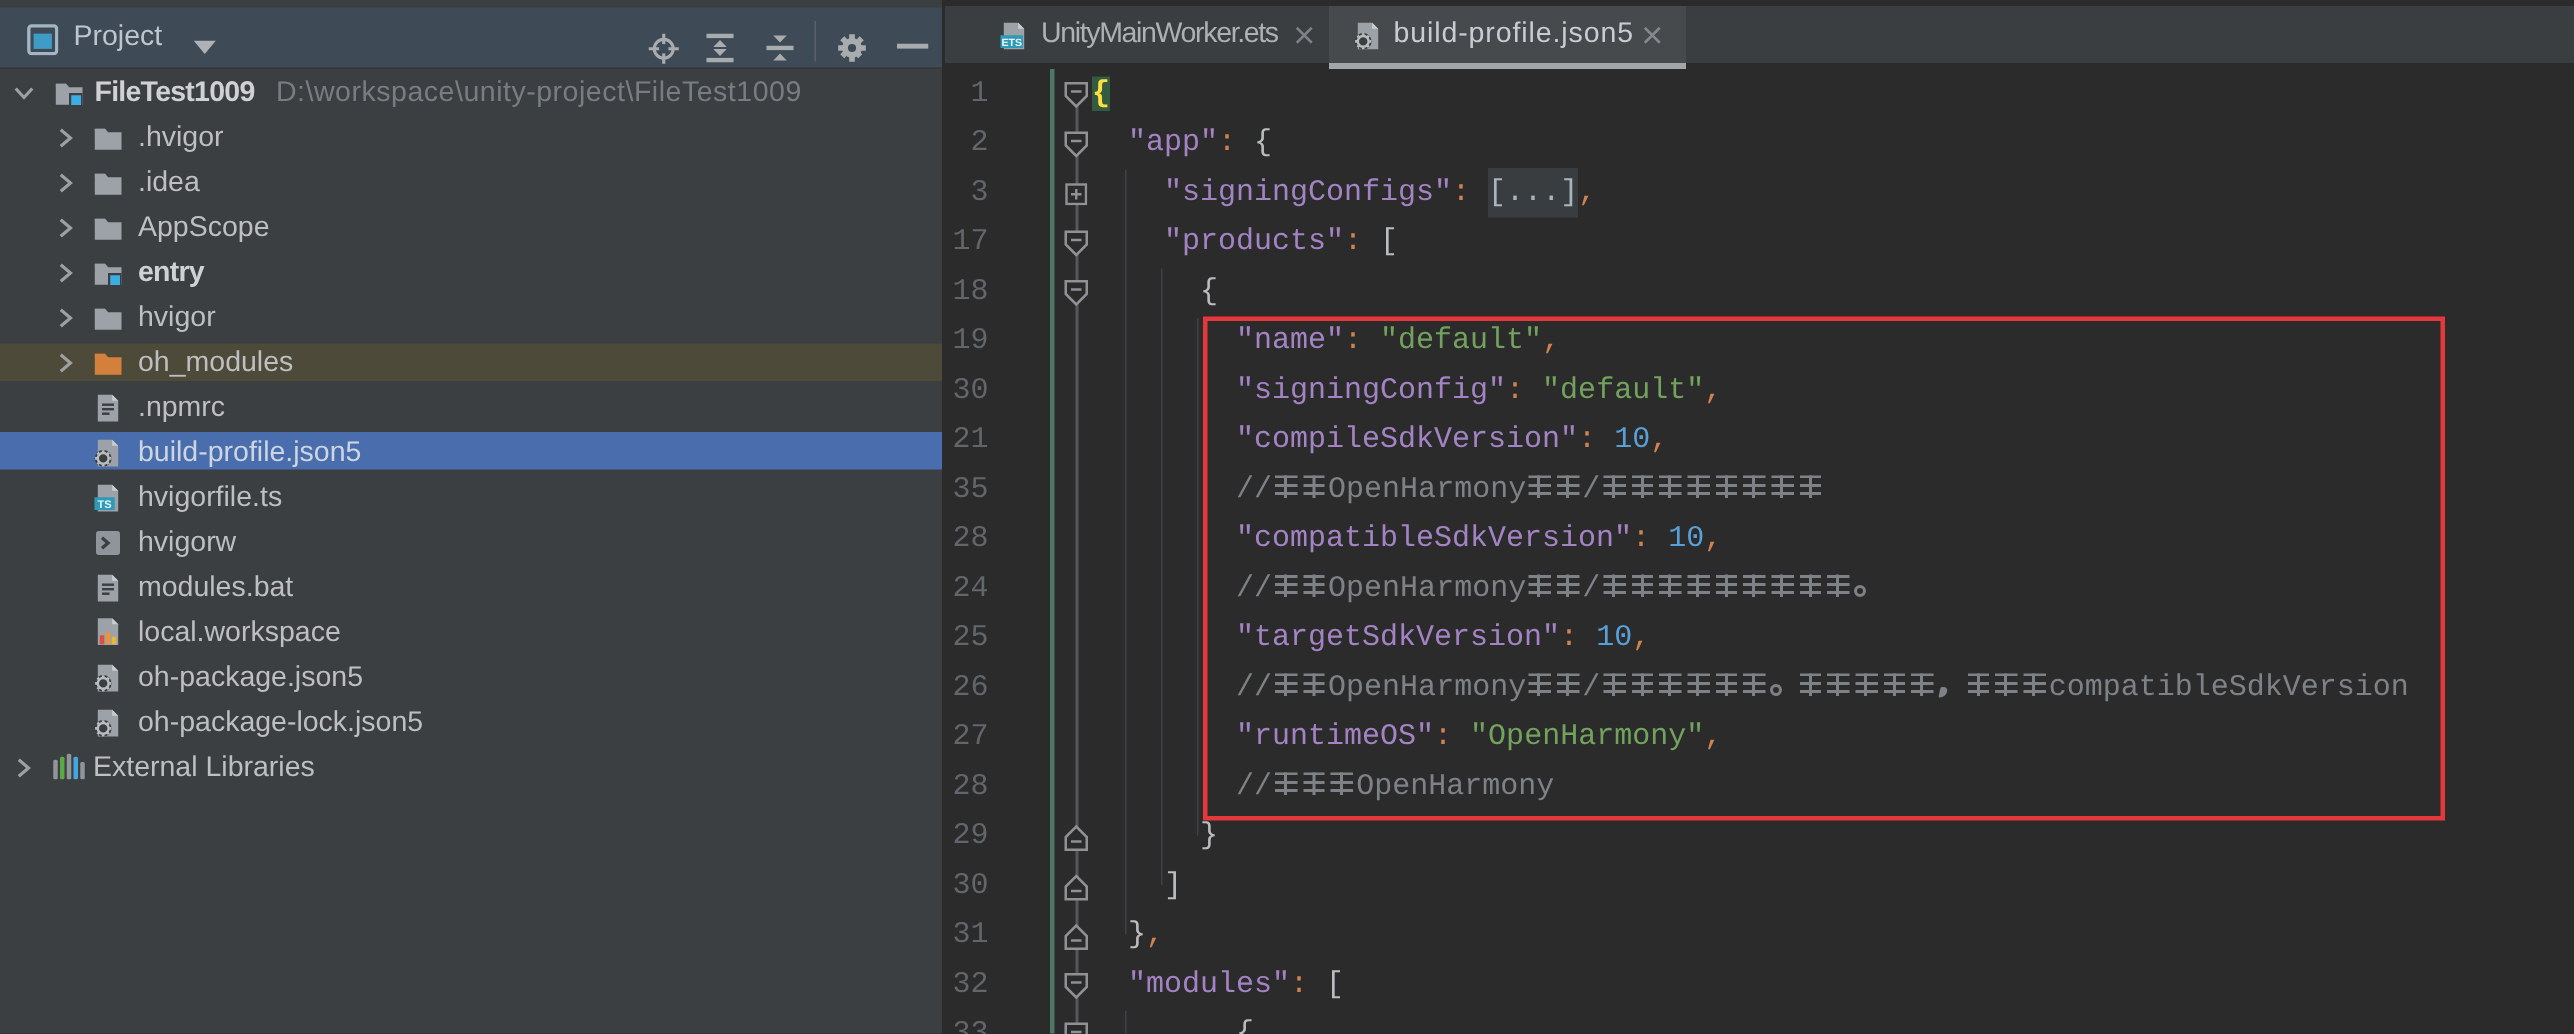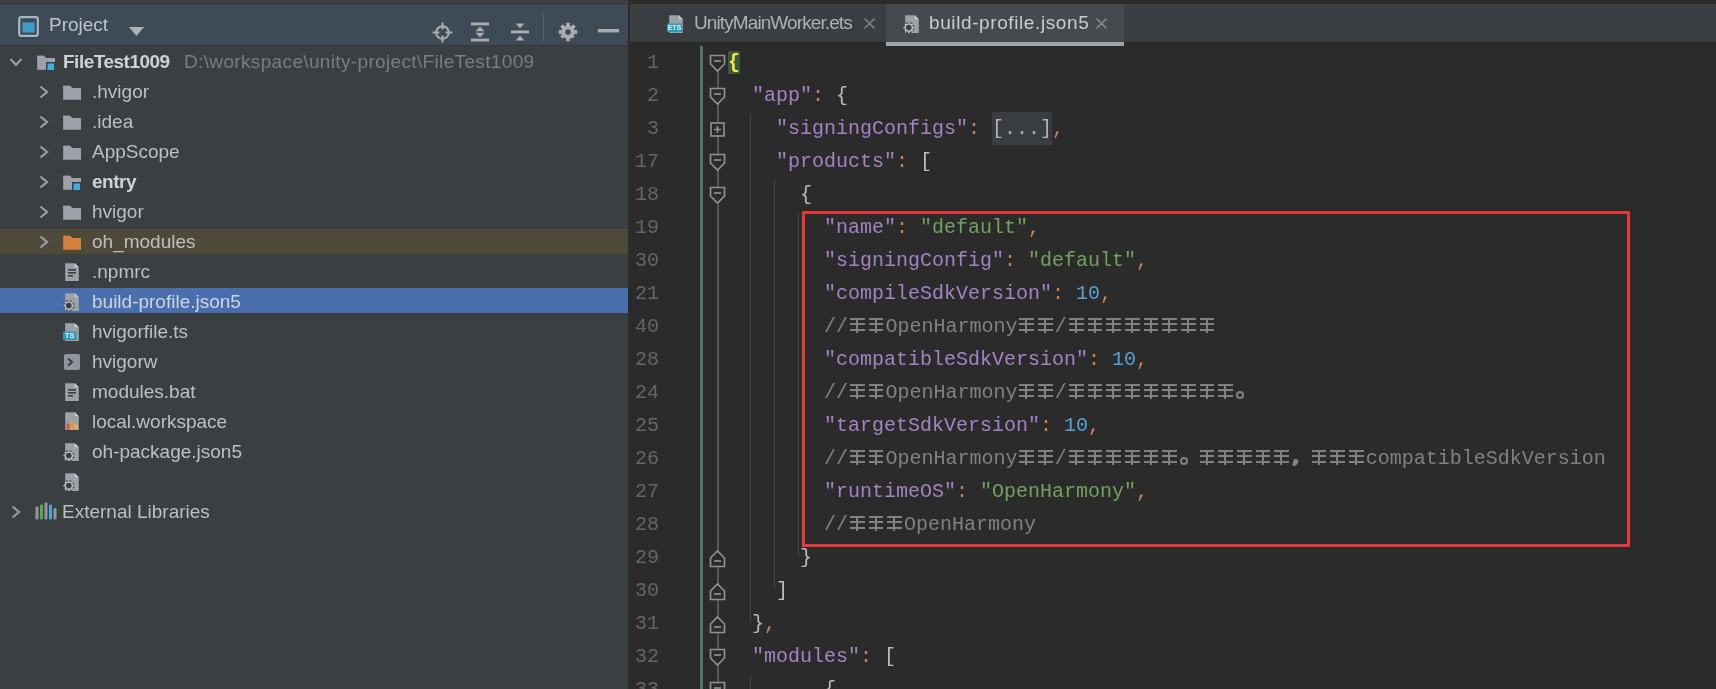--- a/index.html
+++ b/index.html
@@ -240,20 +240,21 @@
 <div class="row" style="top:467px">
       <svg style="left:62px;top:5px" width="20" height="20" viewBox="0 0 20 20">
         <path d="M3.2 1.2 h9.6 L16.8 5.2 V19 H3.2 Z" fill="#9da2a8"></path>
         <path d="M12.8 1.2 L16.8 5.2 h-4 Z" fill="#c9cdd1"></path>
         <circle cx="6.8" cy="13.6" r="5.6" fill="#3c3f41"></circle>
         <circle cx="6.8" cy="13.6" r="3.6" fill="none" stroke="#b9bdc1" stroke-width="1.6"></circle>
         <g stroke="#b9bdc1" stroke-width="1.8">
           <path d="M6.8 8.2 v1.4 M6.8 17.6 v1.4 M1.4 13.6 h1.4 M10.8 13.6 h1.4 M3 9.8 l1 1 M9.6 16.4 l1 1 M10.6 9.8 l-1 1 M4 16.4 l-1 1"></path>
         </g>
       </svg>
+      <span class="tx" style="left:92px">oh-package-lock.json5</span>
     </div>
 <div class="row" style="top:497px">
       <svg style="left:8px;top:7px" width="16" height="16" viewBox="0 0 16 16">
         <path d="M4.5 2.5 L11 8 L4.5 13.5" stroke="#9da0a3" stroke-width="2.1" fill="none"></path>
       </svg>
       <svg style="left:35px;top:4px" width="22" height="22" viewBox="0 0 22 22">
         <rect x="0.5" y="5.5" width="3" height="13" rx="1" fill="#8f959b"></rect>
         <rect x="5" y="3.5" width="3" height="15" rx="1" fill="#5ba943"></rect>
         <rect x="9.5" y="1.5" width="3" height="17" rx="1" fill="#8f959b"></rect>
         <rect x="14" y="3.5" width="3" height="15" rx="1" fill="#41a8e1"></rect>
@@ -346,21 +347,21 @@
 <div class="g" style="top:145px">17</div>
 <div class="ln" style="top:145px">    <span class="k">"products"</span><span class="o">:</span> [</div>
 <div class="g" style="top:178px">18</div>
 <div class="ln" style="top:178px">      {</div>
 <div class="g" style="top:211px">19</div>
 <div class="ln" style="top:211px">        <span class="k">"name"</span><span class="o">:</span> <span class="s">"default"</span><span class="o">,</span></div>
 <div class="g" style="top:244px">30</div>
 <div class="ln" style="top:244px">        <span class="k">"signingConfig"</span><span class="o">:</span> <span class="s">"default"</span><span class="o">,</span></div>
 <div class="g" style="top:277px">21</div>
 <div class="ln" style="top:277px">        <span class="k">"compileSdkVersion"</span><span class="o">:</span> <span class="n">10</span><span class="o">,</span></div>
-<div class="g" style="top:310px">40</div>
+<div class="g" style="top:310px">35</div>
 <div class="ln" style="top:310px">        <span class="c">//<i class="cj"></i><i class="cj"></i>OpenHarmony<i class="cj"></i><i class="cj"></i>/<i class="cj"></i><i class="cj"></i><i class="cj"></i><i class="cj"></i><i class="cj"></i><i class="cj"></i><i class="cj"></i><i class="cj"></i></span></div>
 <div class="g" style="top:343px">28</div>
 <div class="ln" style="top:343px">        <span class="k">"compatibleSdkVersion"</span><span class="o">:</span> <span class="n">10</span><span class="o">,</span></div>
 <div class="g" style="top:376px">24</div>
 <div class="ln" style="top:376px">        <span class="c">//<i class="cj"></i><i class="cj"></i>OpenHarmony<i class="cj"></i><i class="cj"></i>/<i class="cj"></i><i class="cj"></i><i class="cj"></i><i class="cj"></i><i class="cj"></i><i class="cj"></i><i class="cj"></i><i class="cj"></i><i class="cj"></i><i class="cjo"></i></span></div>
 <div class="g" style="top:409px">25</div>
 <div class="ln" style="top:409px">        <span class="k">"targetSdkVersion"</span><span class="o">:</span> <span class="n">10</span><span class="o">,</span></div>
 <div class="g" style="top:442px">26</div>
 <div class="ln" style="top:442px">        <span class="c">//<i class="cj"></i><i class="cj"></i>OpenHarmony<i class="cj"></i><i class="cj"></i>/<i class="cj"></i><i class="cj"></i><i class="cj"></i><i class="cj"></i><i class="cj"></i><i class="cj"></i><i class="cjo"></i><i class="cj"></i><i class="cj"></i><i class="cj"></i><i class="cj"></i><i class="cj"></i><i class="cjc"></i><i class="cj"></i><i class="cj"></i><i class="cj"></i>compatibleSdkVersion</span></div>
 <div class="g" style="top:475px">27</div>

